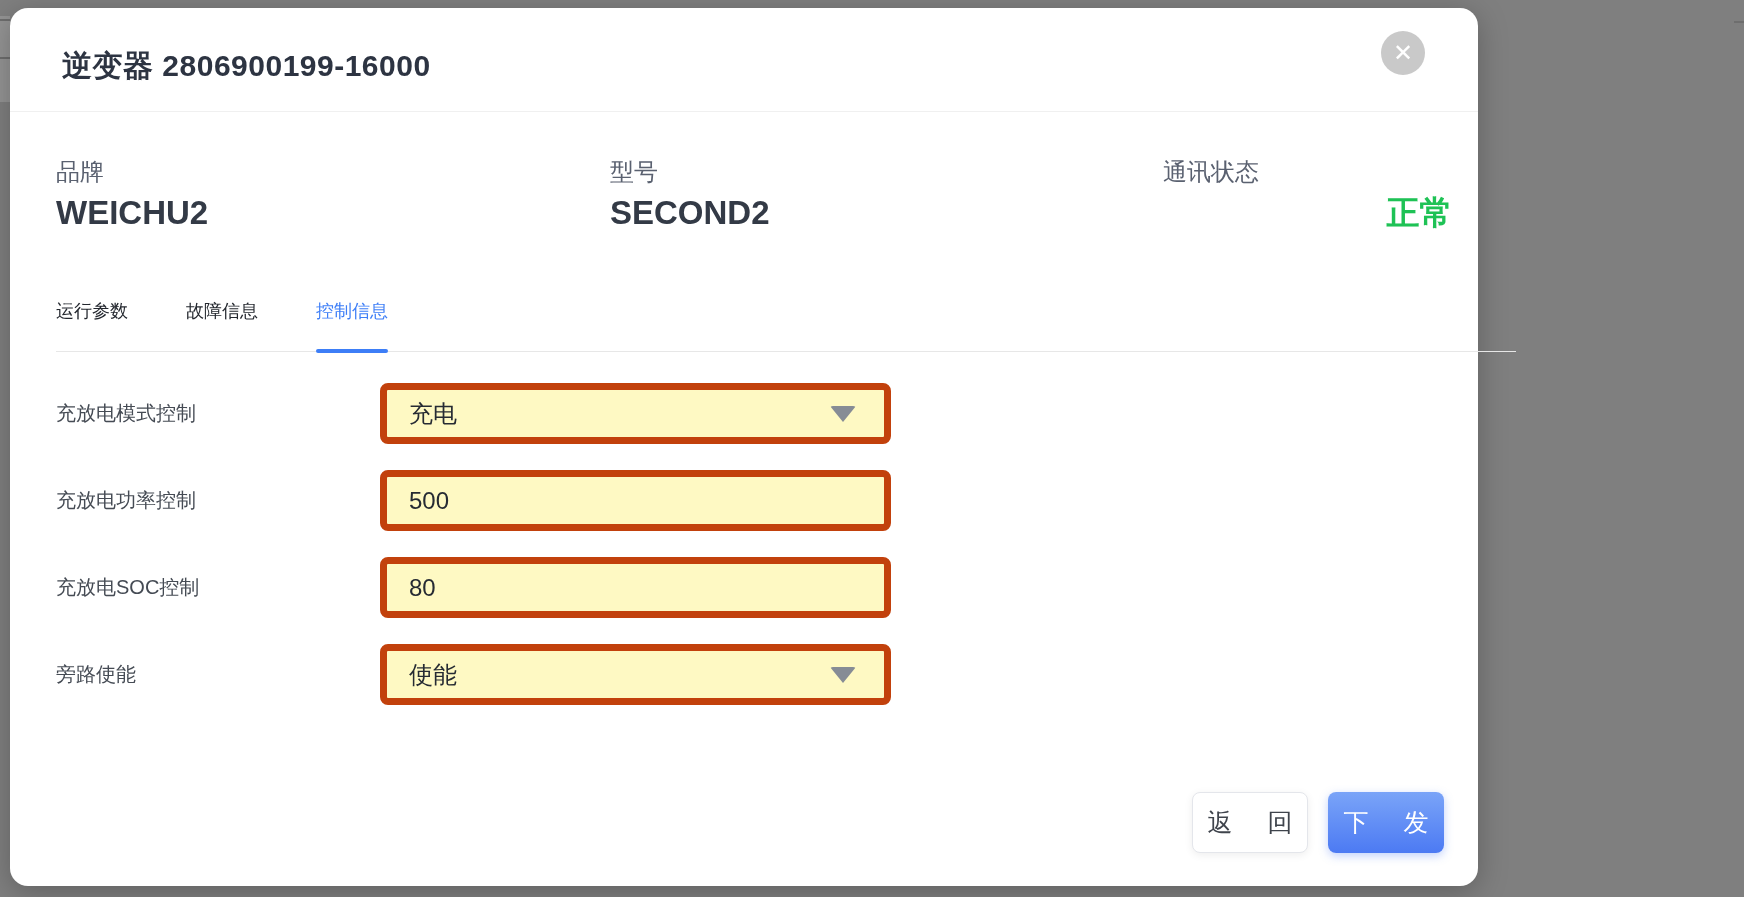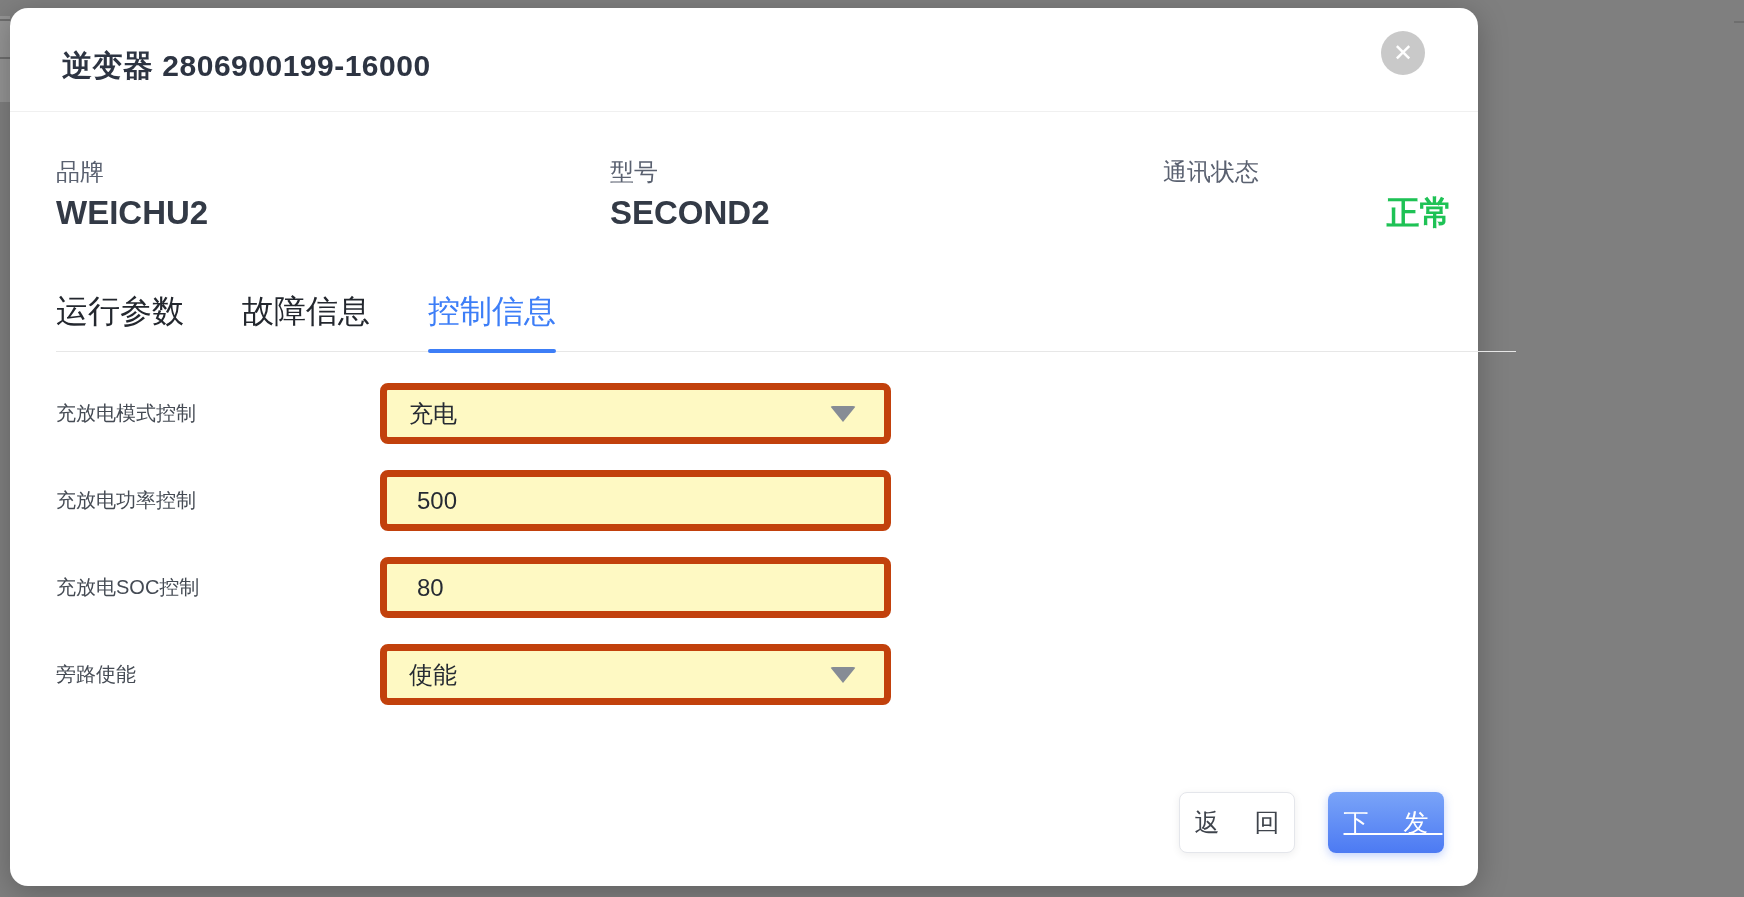--- a/index.html
+++ b/index.html
@@ -49,21 +49,21 @@
   .info-value.status { font-weight:700; }
 
   
   .tabs {
     position:absolute; left:46px; top:288px;
     width:1460px; border-bottom:1px solid #e7e7e7;
     display:flex;
   }
   .tab {
     position:relative; margin-right:58px;
-    font-size:32px; color:#23272e; line-height:30px;
+    font-size:18px; color:#23272e; line-height:30px;
     padding-bottom:25px; cursor:pointer;
   }
   .tab.active { color:#3d7ef7; font-weight:500; }
   .tab.active::after {
     content:""; position:absolute; left:0; right:0; bottom:-2px;
     height:4px; background:#3d7ef7; border-radius:2px;
   }
 
   
   .form { position:absolute; left:46px; top:375px; }
@@ -71,50 +71,49 @@
   .form-label { width:324px; font-size:20px; color:#454b54; }
   .control {
     width:511px; height:61px;
     border:7px solid #c2410c; border-radius:8px;
     font-size:24px; color:#262b33; background:#fef9c3;
   }
   .select-control {
     display:flex; align-items:center; justify-content:space-between;
     padding:0 28px 0 22px; cursor:pointer;
   }
-  .input-control { padding:0 30px; outline:none; font-family:inherit; }
+  .input-control { padding:0 22px; outline:none; font-family:inherit; }
   .caret {
     width:0; height:0;
     border-left:13px solid transparent;
     border-right:13px solid transparent;
     border-top:16px solid #868c95;
     border-radius:3px;
   }
 
   
   .footer {
     position:absolute; right:34px; bottom:33px;
-    display:flex; gap:33px;justify-content:center;
+    display:flex; gap:20px;justify-content:center;
   }
   .btn {
     width:116px; height:61px; border-radius:8px;
     display:flex; align-items:center; justify-content:center;
     font-size:25px; cursor:pointer; user-select:none;
     font-family:inherit;
   }
   .btn span { letter-spacing:14px; margin-right:-14px; white-space:nowrap; }
   .btn-back {
     background:#ffffff; border:1px solid #e4e6eb; color:#3f444c;
     box-shadow:0 2px 8px rgba(0,0,0,0.07);
   }
   .btn-submit {
     background:linear-gradient(180deg,#7aa4f8 0%,#4c7af3 100%);
     border:none; color:#ffffff;
     box-shadow:0 3px 10px rgba(76,122,243,0.35);
-    text-decoration:underline;
   }
 </style>
 </head>
 <body>
 
 <div class="artifact" style="left:0;top:16px;width:10px;height:86px;"></div>
 <div class="artifact line" style="left:0;top:19px;width:10px;height:2px;"></div>
 <div class="artifact line" style="left:0;top:57px;width:10px;height:2px;"></div>
 <div class="artifact line" style="right:0;top:21px;width:10px;height:2px;"></div>
 

